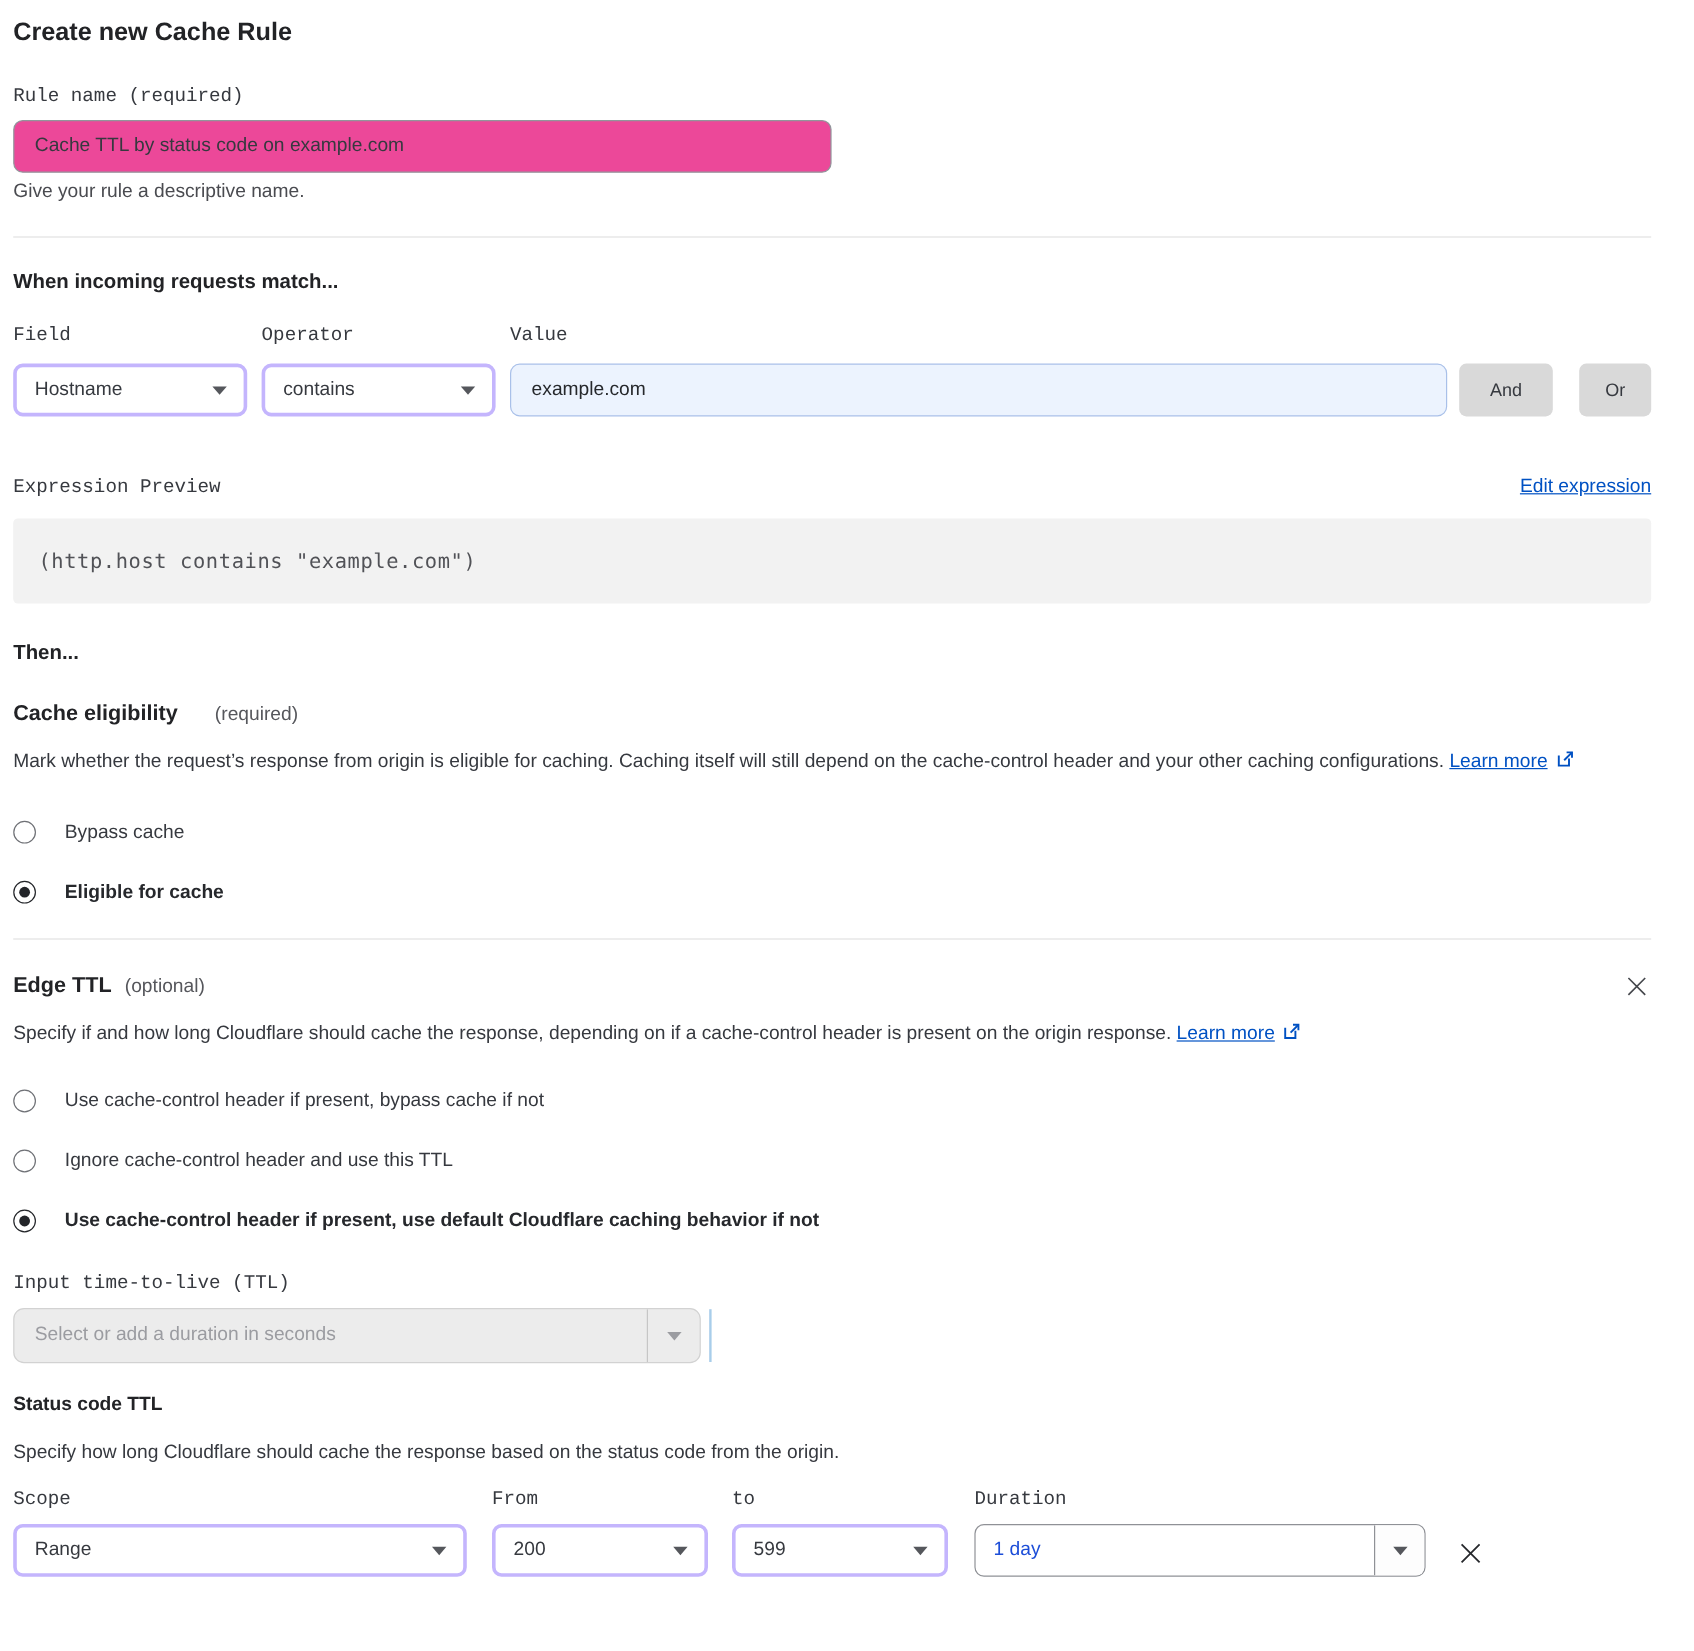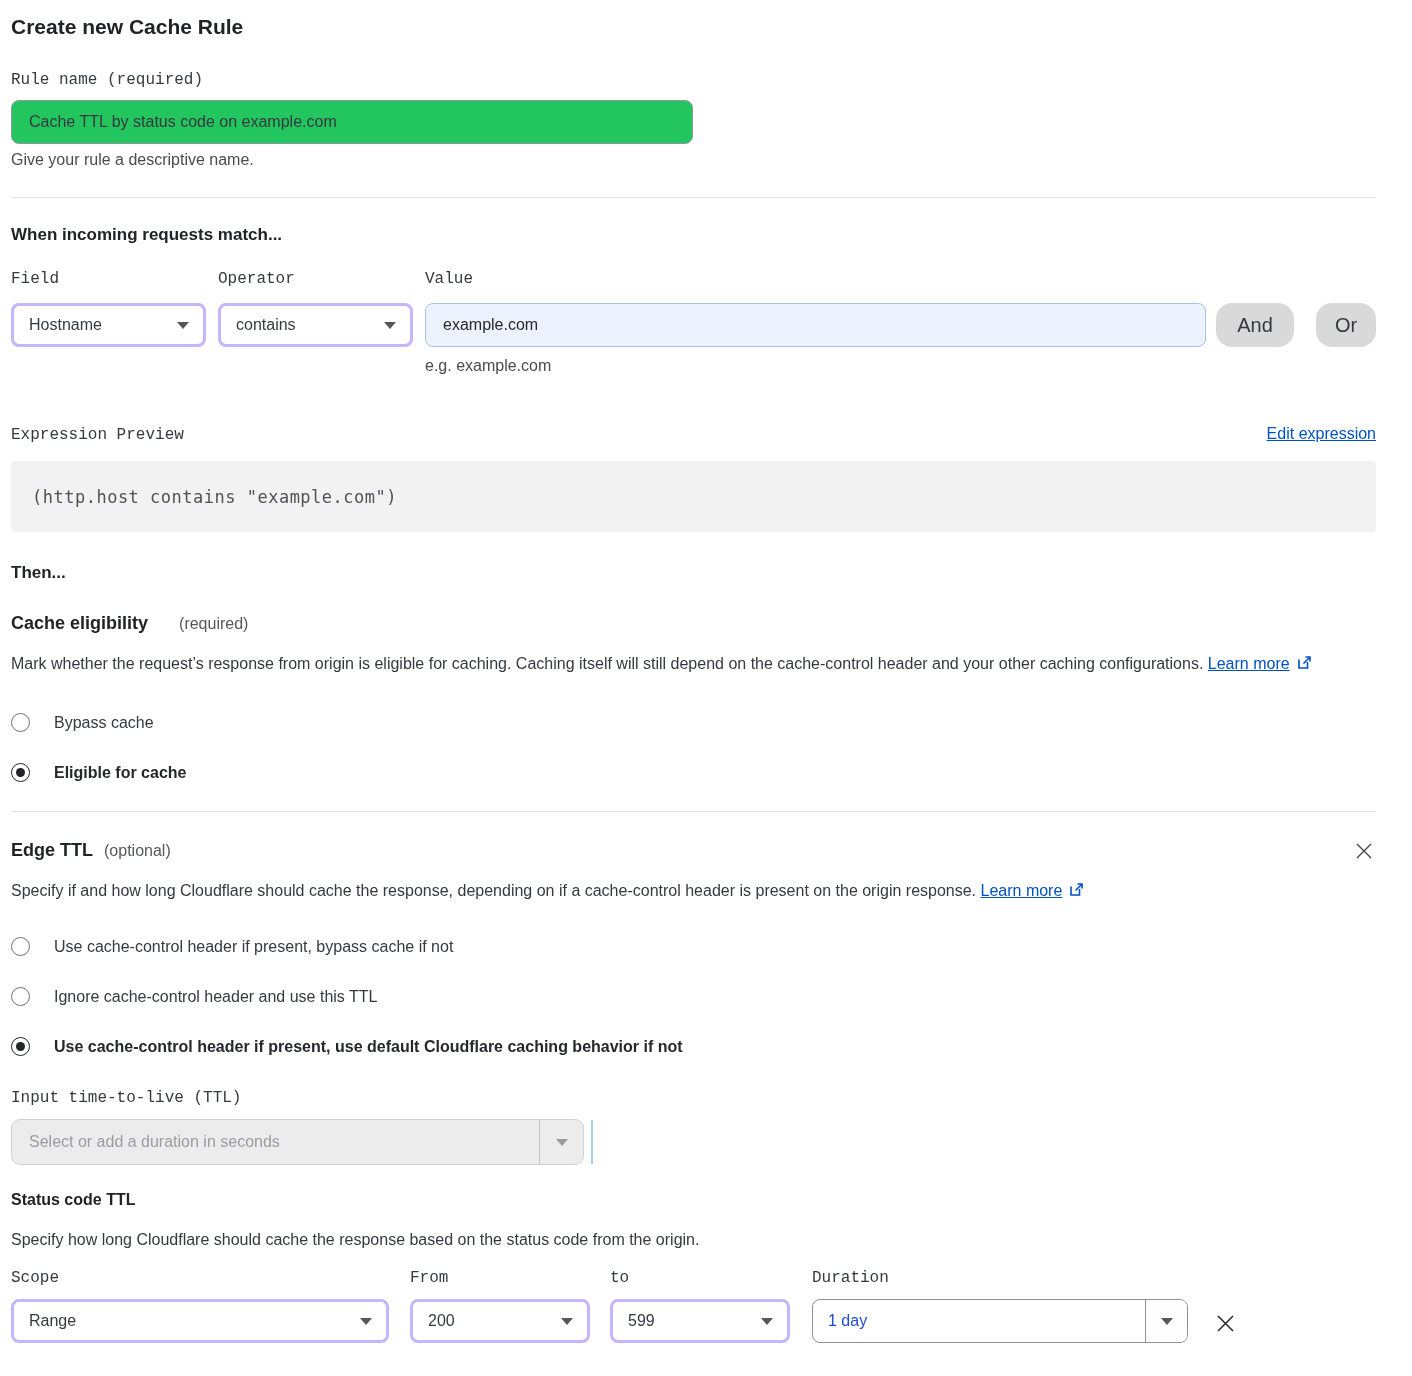--- a/index.html
+++ b/index.html
@@ -16,21 +16,21 @@
   h1.page-title { font-size: 21px; line-height: 26px; font-weight: 700; color: #222326; }
 
   .field-label { font-size: 16px; line-height: 19px; color: #36393f; display: block; font-family: Liberation Mono, monospace; }
   .helper-text { font-size: 16px; line-height: 19px; color: #4a4b50; }
 
   .text-input {
     width: 682px; height: 44px;
     border: 1px solid #92959b; border-radius: 8px;
     padding: 4px 17px; font-size: 16px; color: #36393f;
     font-family: "Liberation Sans", sans-serif;
-    background: #22c55e; outline: none; display: block;
+    background: #ec4899; outline: none; display: block;
   }
 
   .divider { border: none; border-top: 1px solid #e2e2e2; height: 0; width: 1365px; }
 
   h2.section-heading { font-size: 17px; line-height: 21px; font-weight: 700; color: #222326; }
 
   
   .match-row { display: flex; align-items: flex-start; margin-top: 25px; }
   .match-col { display: flex; flex-direction: column; }
   .match-col .field-label { margin-bottom: 14px; }
@@ -46,22 +46,22 @@
     border-top: 7px solid #55575c; flex: none; margin-left: 8px;
   }
   .value-input {
     width: 781px; height: 44px;
     border: 1px solid #a9c0e9; border-radius: 8px;
     background: #ecf3fe; padding: 0 17px;
     font-size: 16px; color: #26282c;
     font-family: "Liberation Sans", sans-serif; outline: none; display: block;
   }
   .cond-btn {
-    height: 44px; border: none; border-radius: 16px;
-    background: #d9d9d9; color: #36393f; font-size: 20px;
+    height: 44px; border: none; border-radius: 6px;
+    background: #d9d9d9; color: #36393f; font-size: 15px;
     font-family: "Liberation Sans", sans-serif; cursor: pointer;
   }
   .btn-and { width: 78px; margin-left: 10px; }
   .btn-or  { width: 60px; margin-left: 22px; }
   .btn-offset { padding-top: 33px; display: flex; }
 
   
   .expr-head { display: flex; justify-content: space-between; align-items: baseline; margin-top: 50px; width: 1365px; }
   a.link { color: #0051c3; text-decoration: underline; font-size: 16px; cursor: pointer; }
   .code-block {
@@ -158,21 +158,20 @@
       <div class="match-col" style="width:199px; margin-right:12px;">
         <label class="field-label">Operator</label>
         <div class="select-box">
           <span>contains</span>
           <span class="caret"></span>
         </div>
       </div>
       <div class="match-col" style="width:781px;">
         <label class="field-label">Value</label>
         <input class="value-input" type="text" value="example.com" style="">
-        <div class="helper-text mt-9">e.g. example.com</div>
       </div>
       <div class="btn-offset">
         <button class="cond-btn btn-and">And</button>
         <button class="cond-btn btn-or">Or</button>
       </div>
     </div>
 
     <div class="expr-head">
       <span class="field-label">Expression Preview</span>
       <a class="link">Edit expression</a>

